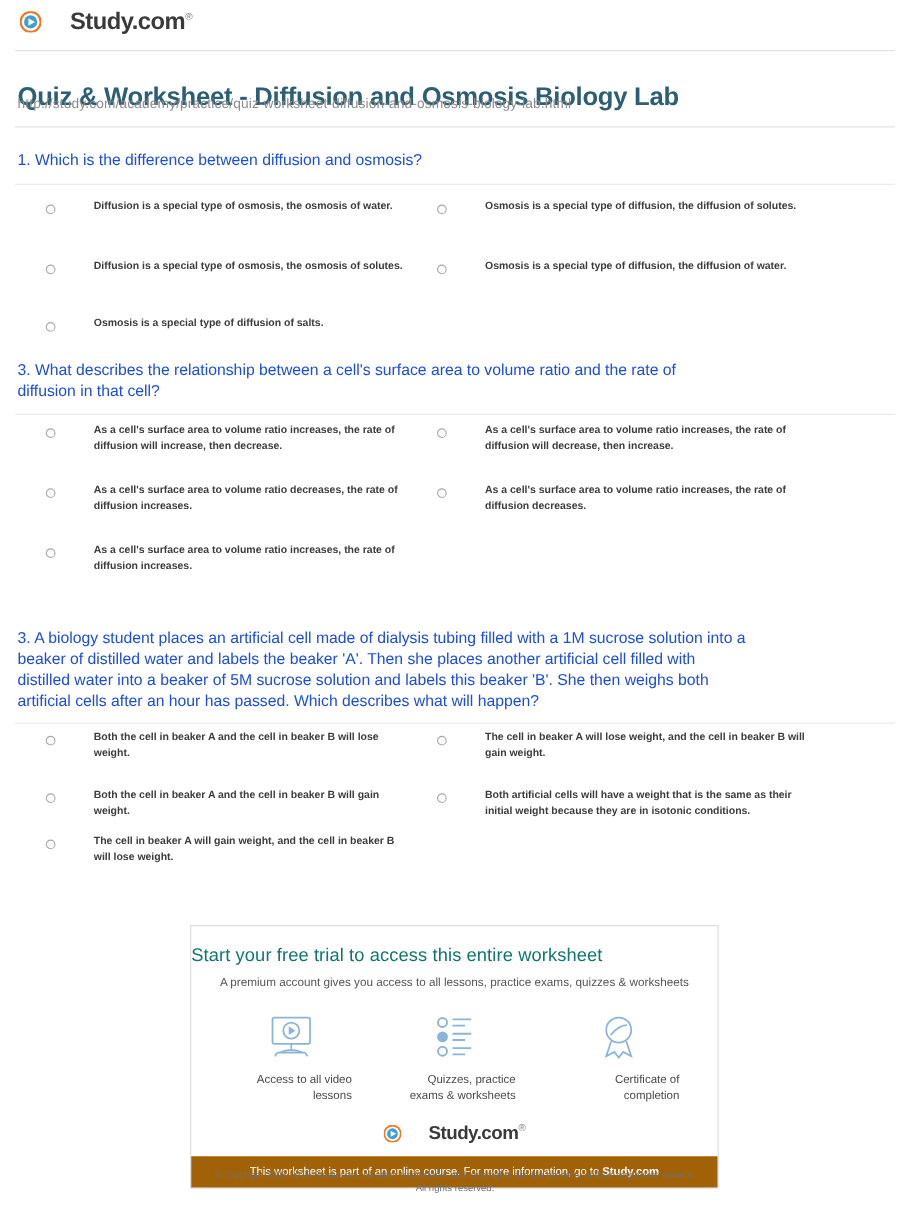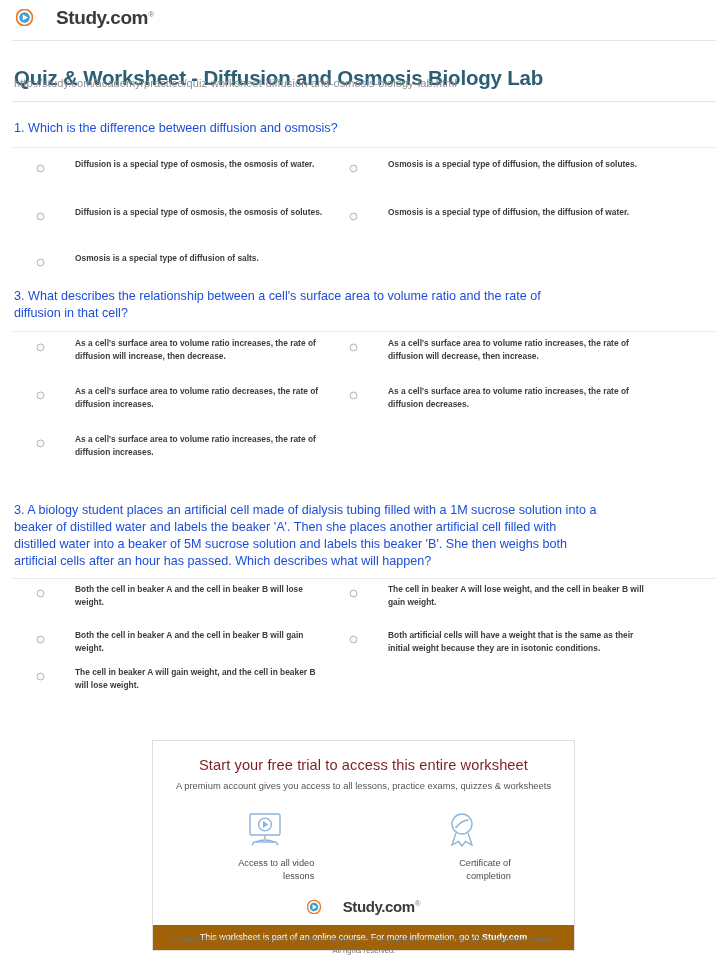--- a/index.html
+++ b/index.html
@@ -125,23 +125,23 @@
   .promo-card {
     position: absolute;
     left: 152px;
     top: 740px;
     width: 423px;
     border: 1px solid #dedede;
     background: #ffffff;
     box-sizing: border-box;
   }
   .promo-head {
-    text-align: center;
+    text-align: left;
     font-size: 14.6px;
-    color: #7f1d1d;
+    color: #0f766e;
     padding-top: 16px;
     letter-spacing: 0.1px;
   }
   .promo-sub {
     text-align: center;
     font-size: 9.4px;
     color: #555555;
     padding-top: 7px;
   }
   .features {
@@ -380,20 +380,33 @@
           <polygon points="18,10 23.4,13.5 18,17" fill="#8cb4d8" stroke="none"></polygon>
           <path d="M20 24 L20 28"></path>
           <path d="M11 31 q9 -4 18 0"></path>
           <path d="M9 31 L31 31"></path>
           <path d="M9 31 L7 34 M31 31 L33 34"></path>
         </svg>
       </div>
       <div class="feature-label">Access to all video lessons</div>
     </div>
 
+    <div class="feature">
+      <div class="feature-icon">
+        <svg width="40" height="38" viewBox="0 0 40 38" fill="none" stroke="#8cb4d8" stroke-width="1.5">
+          <circle cx="10" cy="7" r="3.6"></circle>
+          <circle cx="10" cy="18.5" r="3.6" fill="#8cb4d8"></circle>
+          <circle cx="10" cy="30" r="3.6"></circle>
+          <path d="M18 4.5 L33 4.5 M18 9.5 L28 9.5"></path>
+          <path d="M18 16 L33 16 M18 21 L28 21"></path>
+          <path d="M18 27.5 L33 27.5 M18 32.5 L28 32.5"></path>
+        </svg>
+      </div>
+      <div class="feature-label">Quizzes, practice exams &amp; worksheets</div>
+    </div>
 
     <div class="feature">
       <div class="feature-icon">
         <svg width="40" height="38" viewBox="0 0 40 38" fill="none" stroke="#8cb4d8" stroke-width="1.4">
           <circle cx="20" cy="13" r="10"></circle>
           <path d="M13.5 17 q6.5 -8 13 -8"></path>
           <path d="M13.5 9 q6.5 8 13 8" opacity="0"></path>
           <path d="M14 22 L10 34 L16.5 30.5 L20 35 L23.5 30.5 L30 34 L26 22"></path>
         </svg>
       </div>

